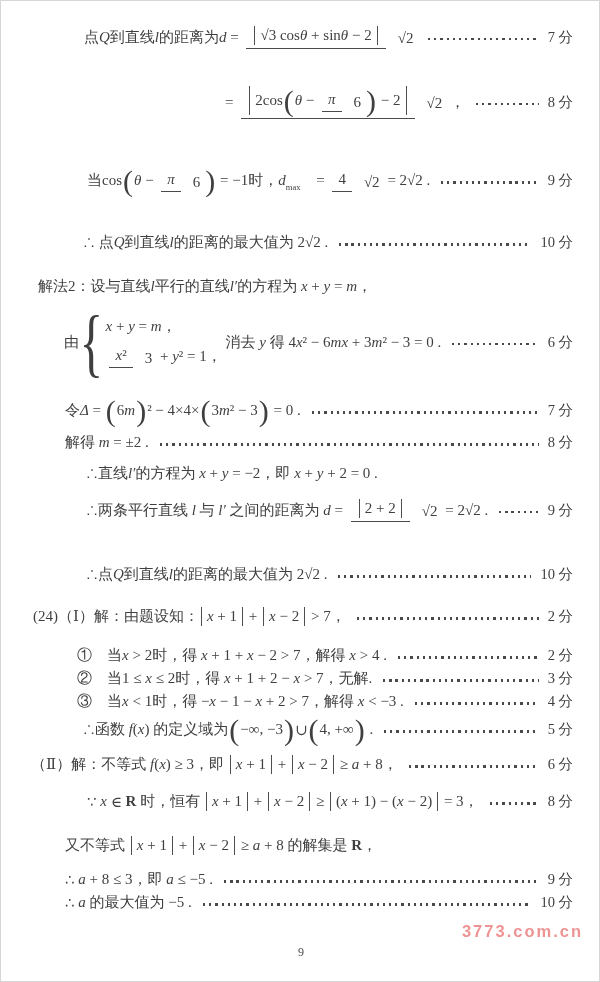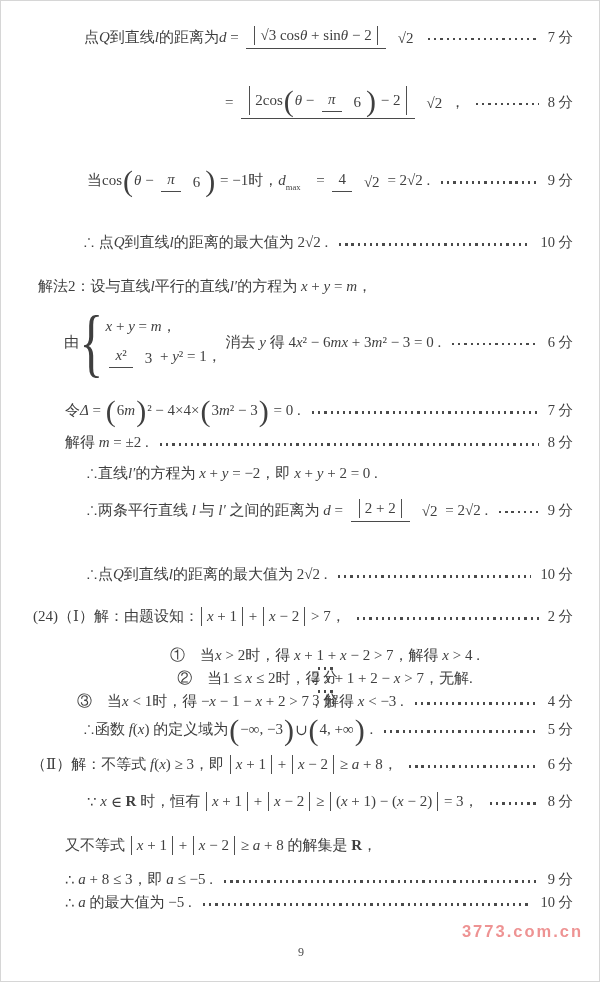--- a/index.html
+++ b/index.html
@@ -89,26 +89,26 @@
       <div class="line" style="top: 564px; left: 85px; right: 26px;">
         <span class="content"><span class="seg-t">∴点</span><span class="seg-i">Q</span><span class="seg-t">到直线</span><span class="seg-i">l</span><span class="seg-t">的距离的最大值为 2√2 .</span></span>
         <span class="dots"></span>
         <span class="score">10 分</span>
       </div>
       <div class="line" style="top: 606px; left: 32px; right: 26px;">
         <span class="content"><span class="seg-t">(24)（Ⅰ）解：由题设知：</span><span class="abs"><span class="seg-i">x</span><span class="seg-t"> + 1</span></span><span class="seg-t"> + </span><span class="abs"><span class="seg-i">x</span><span class="seg-t"> − 2</span></span><span class="seg-t"> &gt; 7，</span></span>
         <span class="dots"></span>
         <span class="score">2 分</span>
       </div>
-      <div class="line" style="top: 645px; left: 76px; right: 26px; flex-direction: column;">
+      <div class="line" style="top: 645px; left: 76px; right: 26px;">
         <span class="content"><span class="seg-t">①　当</span><span class="seg-i">x</span><span class="seg-t"> &gt; 2时，得 </span><span class="seg-i">x</span><span class="seg-t"> + 1 + </span><span class="seg-i">x</span><span class="seg-t"> − 2 &gt; 7，解得 </span><span class="seg-i">x</span><span class="seg-t"> &gt; 4 .</span></span>
         <span class="dots"></span>
         <span class="score">2 分</span>
       </div>
-      <div class="line" style="top: 668px; left: 76px; right: 26px; flex-direction: column;">
+      <div class="line" style="top: 668px; left: 76px; right: 26px;">
         <span class="content"><span class="seg-t">②　当1 ≤ </span><span class="seg-i">x</span><span class="seg-t"> ≤ 2时，得 </span><span class="seg-i">x</span><span class="seg-t"> + 1 + 2 − </span><span class="seg-i">x</span><span class="seg-t"> &gt; 7，无解.</span></span>
         <span class="dots"></span>
         <span class="score">3 分</span>
       </div>
       <div class="line" style="top: 691px; left: 76px; right: 26px;">
         <span class="content"><span class="seg-t">③　当</span><span class="seg-i">x</span><span class="seg-t"> &lt; 1时，得 −</span><span class="seg-i">x</span><span class="seg-t"> − 1 − </span><span class="seg-i">x</span><span class="seg-t"> + 2 &gt; 7，解得 </span><span class="seg-i">x</span><span class="seg-t"> &lt; −3 .</span></span>
         <span class="dots"></span>
         <span class="score">4 分</span>
       </div>
       <div class="line" style="top: 715px; left: 82px; right: 26px;">

